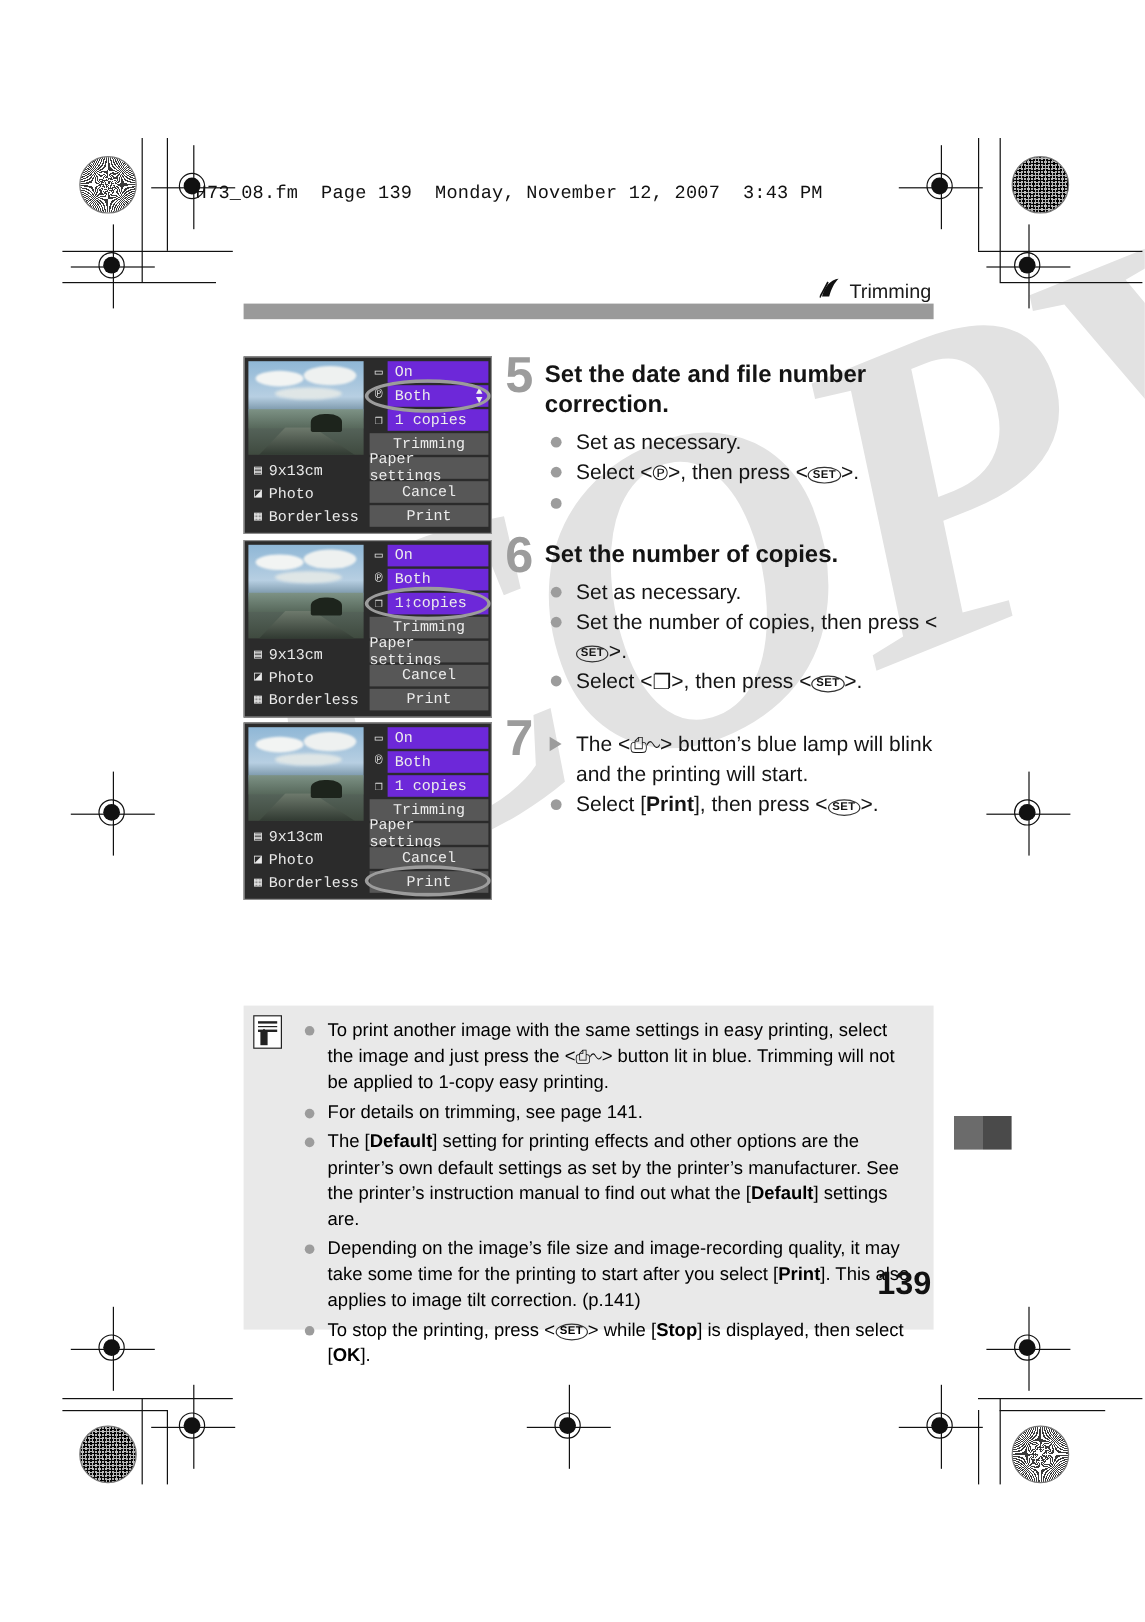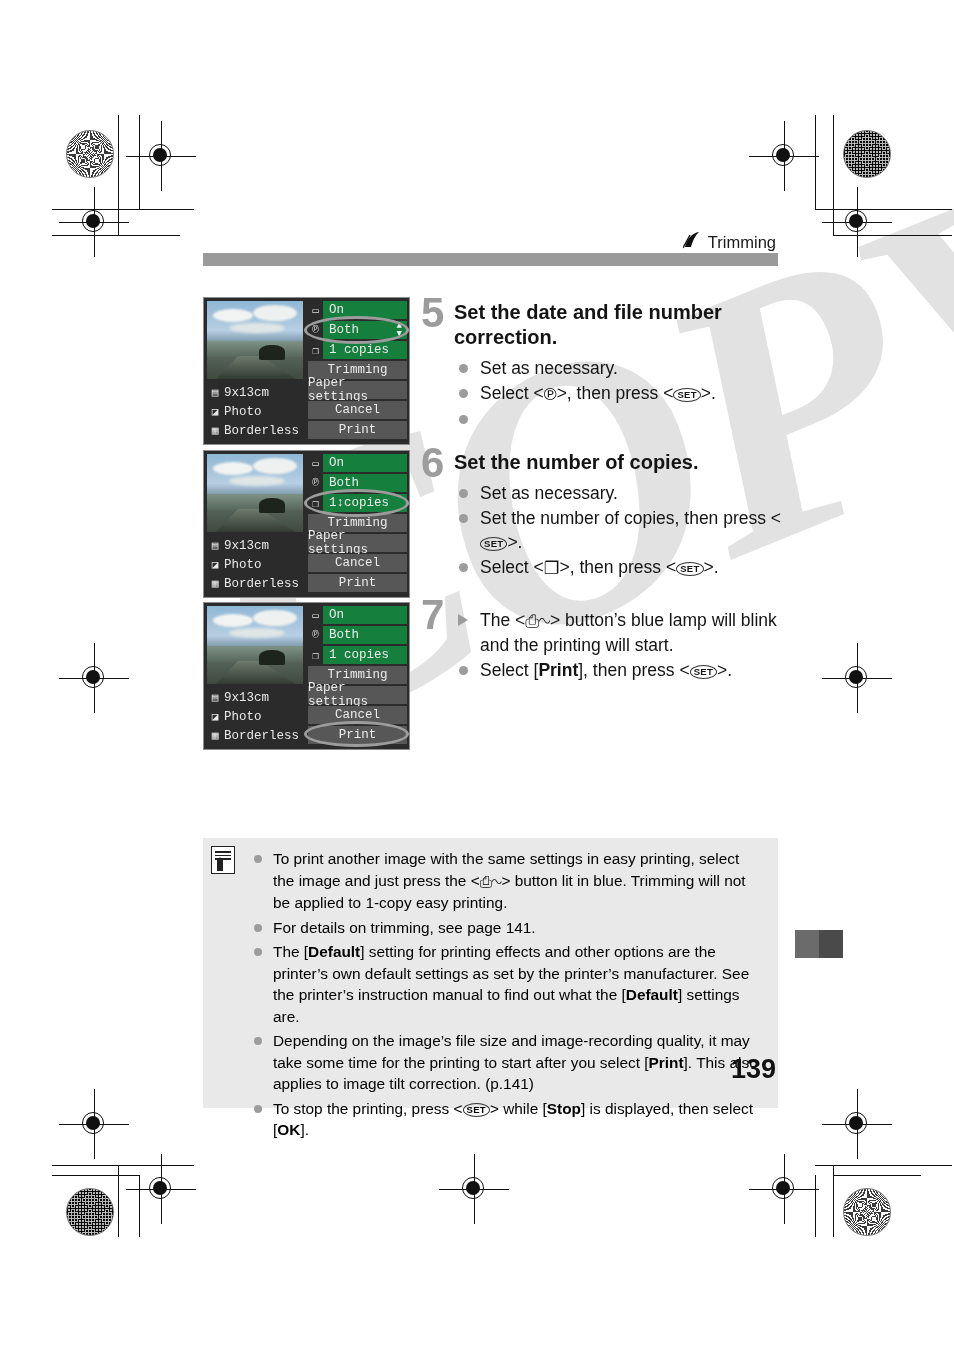--- a/index.html
+++ b/index.html
@@ -81,21 +81,21 @@
      font-family:"Liberation Mono", monospace;font-size:12.5px;line-height:19px;}
   .lcd .leftcol .row{display:flex;align-items:center;white-space:nowrap;}
   .lcd .leftcol .gly{display:inline-block;width:14px;margin-right:2px;
      font-size:11px;text-align:center;}
 
   .lcd .rightcol{position:absolute;left:104px;top:3px;width:99px;}
   .lcd .item{height:18px;margin-bottom:2px;background:#575757;color:#ececec;
      font-family:"Liberation Mono", monospace;font-size:12.5px;
      display:flex;align-items:center;position:relative;}
   .lcd .item.icony{background:transparent;}
-  .lcd .item .ibox{width:92px;height:18px;background:#15803d;display:flex;align-items:center;}
+  .lcd .item .ibox{width:92px;height:18px;background:#6d28d9;display:flex;align-items:center;}
   .lcd .item .gl{width:15px;text-align:center;font-size:11px;color:#dedede;flex:none;}
   .lcd .item .val{padding-left:6px;}
   .lcd .item.center{justify-content:center;}
   .lcd .item .arrows{position:absolute;right:5px;top:1px;font-size:9px;line-height:8px;color:#f0f0f0;}
 
   .lcd .hl{position:absolute;border:3px solid #9c9c9c;border-radius:50%;
      box-sizing:border-box;pointer-events:none;}
 
   
   .step{position:absolute;}
@@ -236,20 +236,21 @@
       <div class="ring"></div>
       <div class="dot"></div>
     </div>
 <div class="regmark" style="left:455px;top:1170px;">
   <div class="hline"></div>
       <div class="vline"></div>
       <div class="ring"></div>
       <div class="dot"></div>
     </div>
 
+<div class="fm-line">H73_08.fm  Page 139  Monday, November 12, 2007  3:43 PM</div>
 
 <div class="chapter-head">
   <span class="ic">
     <svg width="19" height="17" viewBox="0 0 19 17">
       <path d="M2 15 C4 7 9 1 16 0 C12 4 10 8 8 15 Z" fill="#111"></path>
       <path d="M0 16 L7 3" stroke="#111" stroke-width="1.4" fill="none"></path>
     </svg>
   </span>
   <span>Trimming</span>
 </div>

